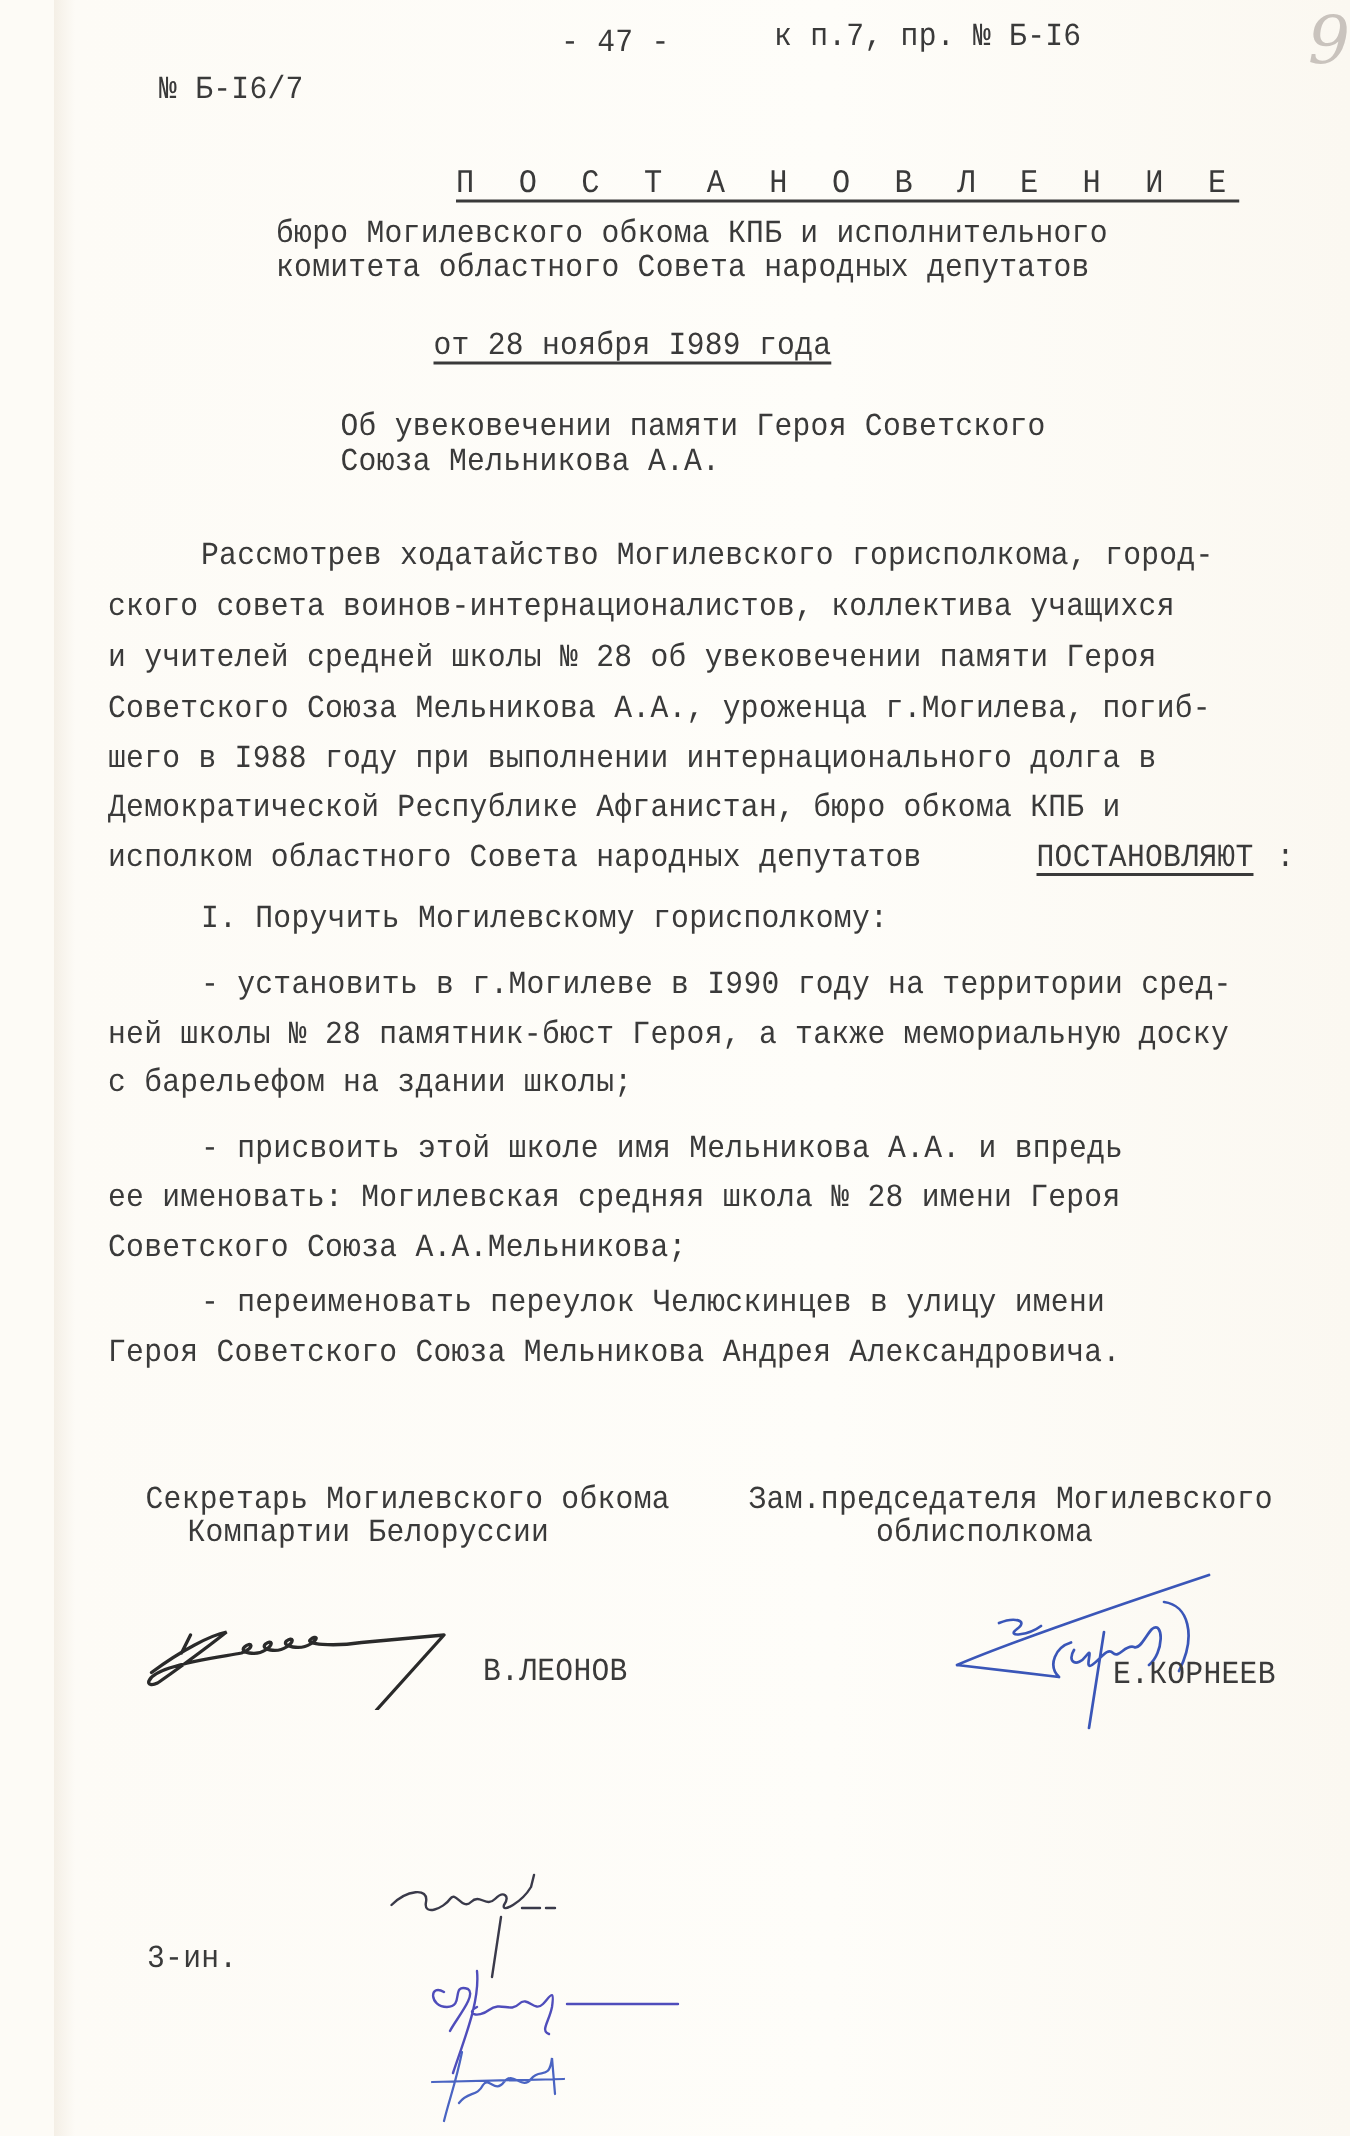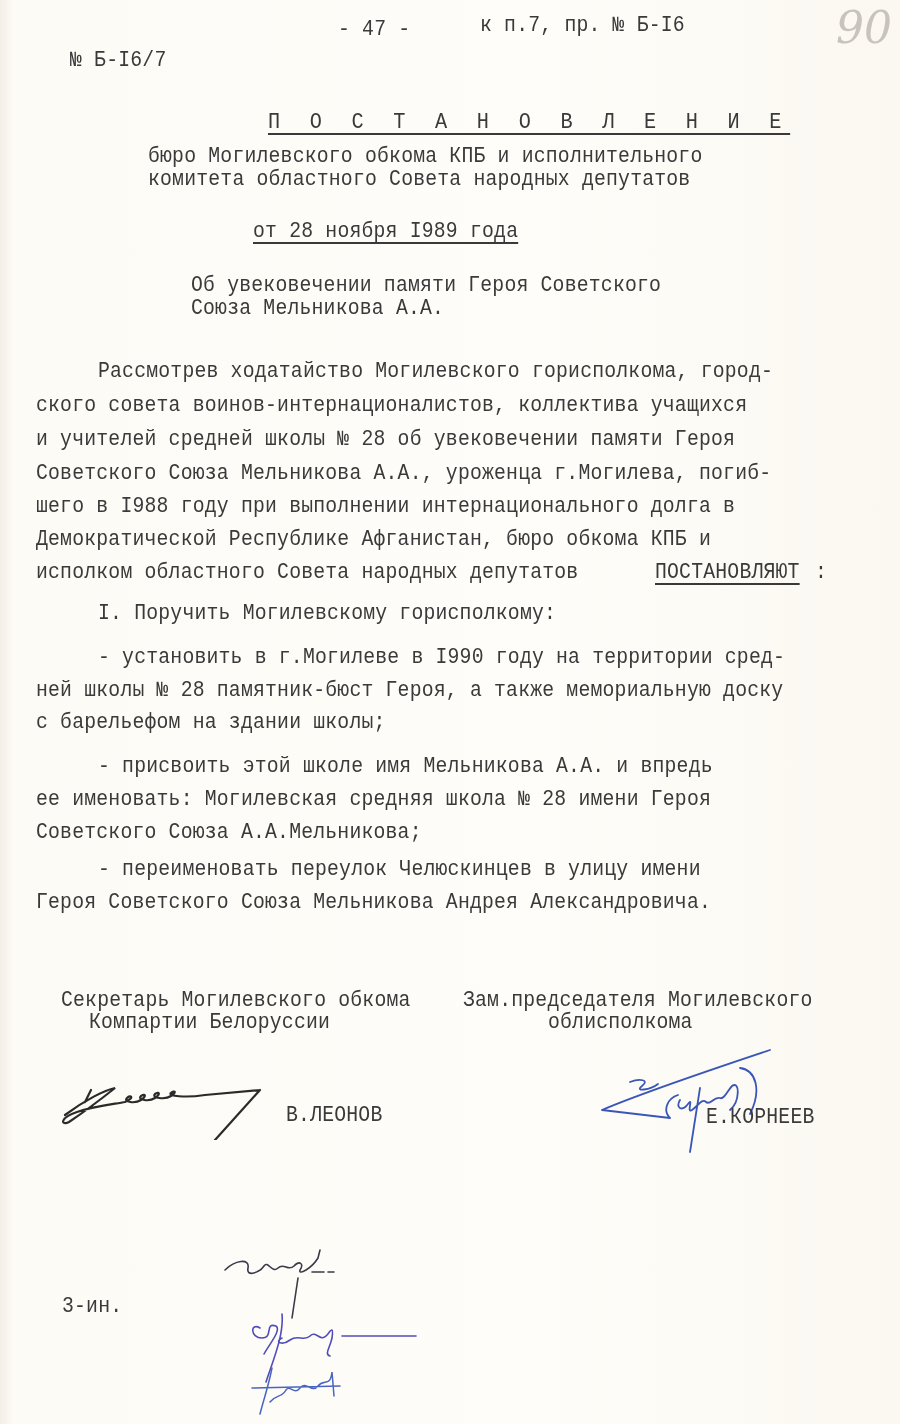--- a/index.html
+++ b/index.html
@@ -7,20 +7,21 @@
     width: 900px; height: 1424px;
     background: #fdfbf6;
     position: relative;
     overflow: hidden;
     font-family: "Liberation Mono", "DejaVu Sans Mono", monospace;
     color: #3a3a3a;
   }
   .page {
     position: absolute; inset: 0;
     background: linear-gradient(90deg, #f4efe6 0px, #fdfbf6 14px, #fefdf9 60%, #fbf8f1 100%);
+    margin-left: 36px;
   }
   .t { position: absolute; white-space: pre; font-size: 21.5px; letter-spacing: 0.2px; line-height: 1; transform: scaleX(0.92); transform-origin: left top; }
   .u { text-decoration: underline; text-decoration-thickness: 1.5px; text-underline-offset: 5px; }
   .title { letter-spacing: 9.5px; font-size: 22px; }
   .pencil {
     position: absolute; left: 836px; top: 2px;
     font-family: "DejaVu Serif", serif; font-style: italic;
     font-size: 44px; color: #c9c3bd; font-weight: 300;
   }
   .sig { position: absolute; }

